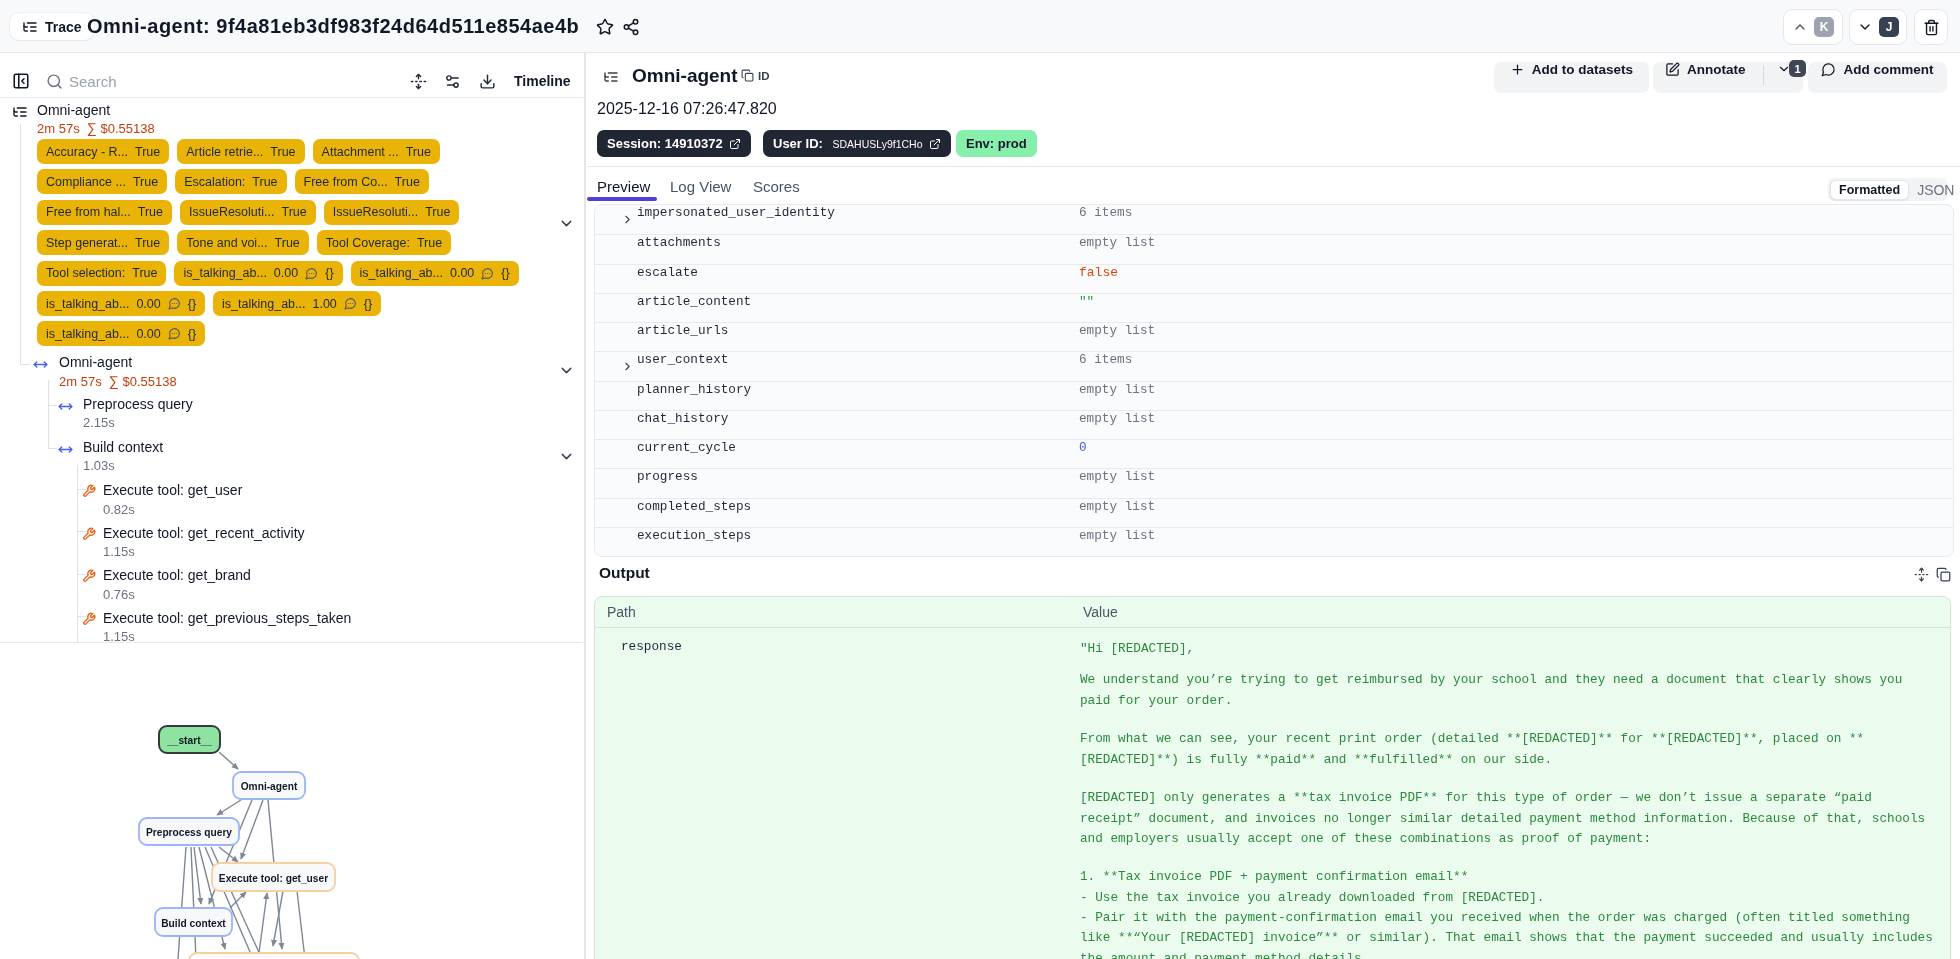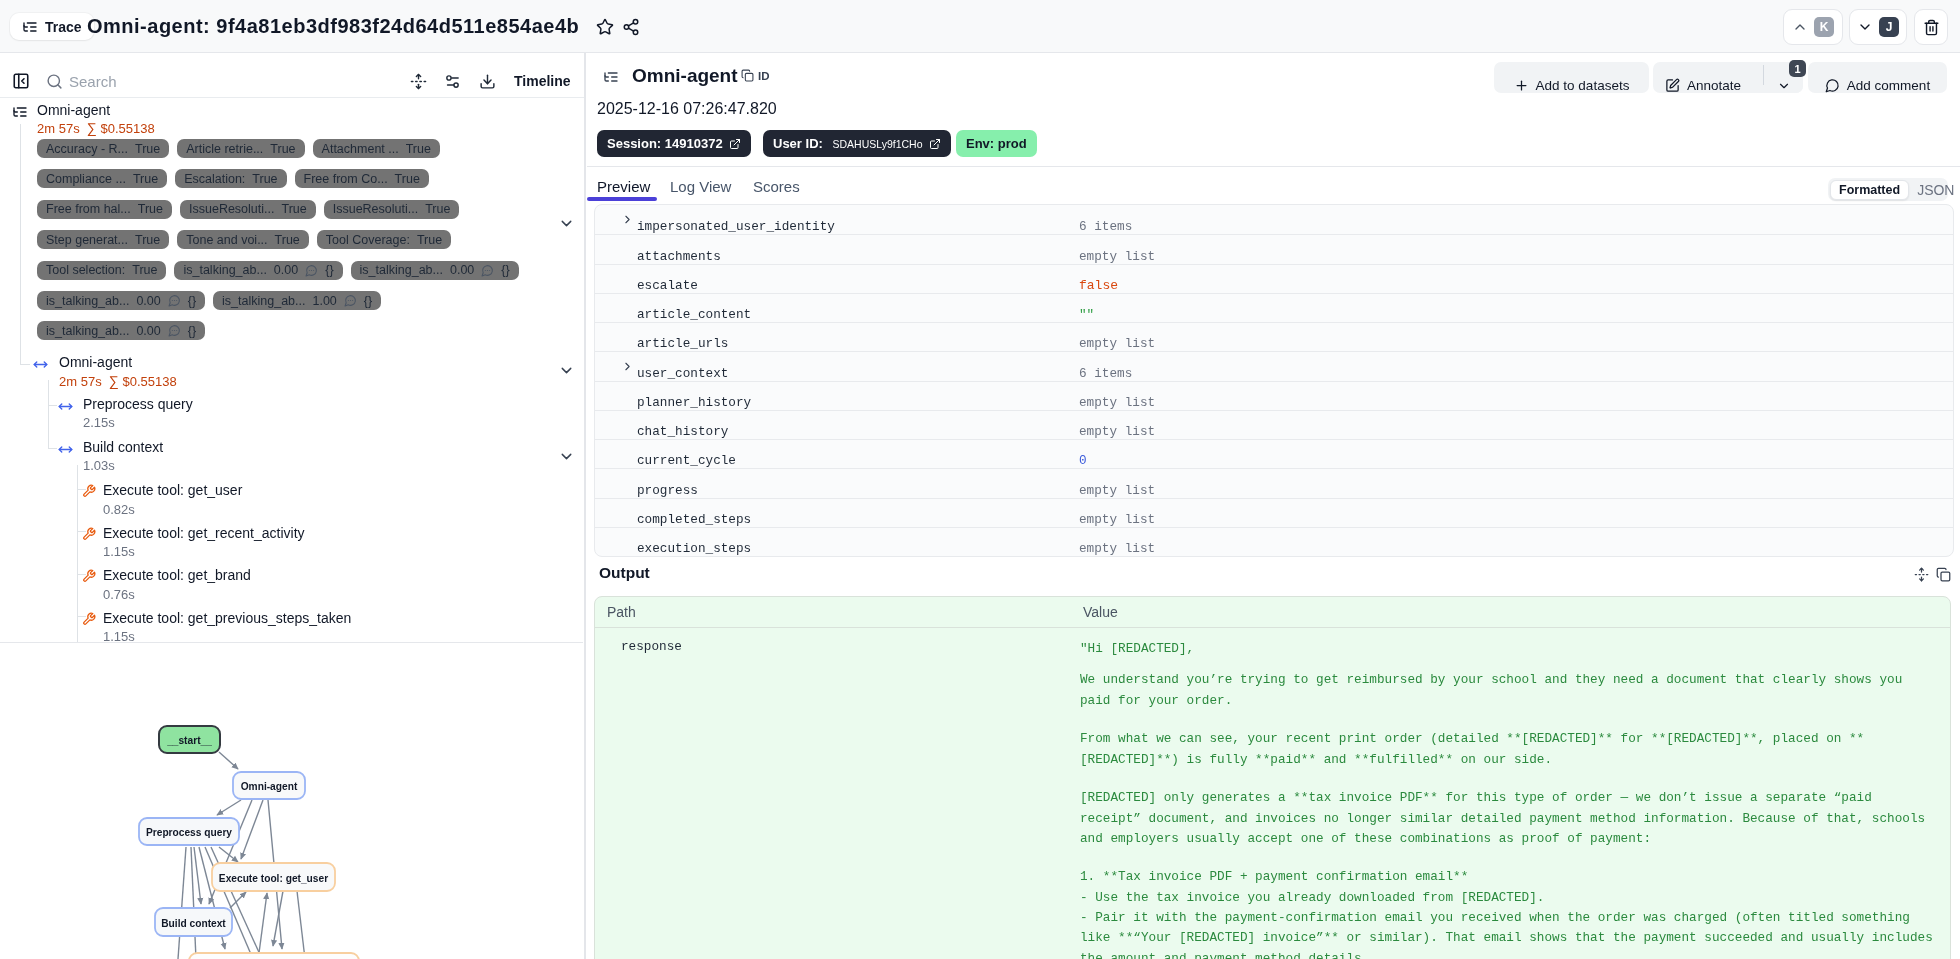--- a/index.html
+++ b/index.html
@@ -12,33 +12,33 @@
 #ttitle{left:87px;top:0;height:53px;display:flex;align-items:center;font-weight:700;font-size:20px;letter-spacing:0.5px}
 .tbtn{background:#fff;border:1px solid #e5e7eb;border-radius:9px;display:flex;align-items:center;justify-content:center;gap:6px}
 .kbd{width:20px;height:20px;border-radius:5px;color:#fff;font-size:12px;font-weight:700;display:flex;align-items:center;justify-content:center}
 
 #lpanel{left:0;top:53px;width:586px;height:906px;background:#fff;border-right:2px solid #e4e6ea}
 #ltoolbar{left:0;top:0;width:584px;height:45px;border-bottom:1px solid #e9ecef}
 .gline{background:#dee2e6}
 .lbl{font-size:14px;color:#111827;white-space:nowrap}
 .dur{font-size:13px;color:#6b7280;white-space:nowrap}
 .red{font-size:13px;color:#c2410c;white-space:nowrap}
-.badge{display:inline-flex;align-items:center;height:19px;background:#737373;border-radius:7px;padding:0 9px;font-size:12.5px;color:#1f2937;white-space:nowrap;gap:7px}
+.badge{display:inline-flex;align-items:center;height:25px;background:#eab308;border-radius:7px;padding:0 9px;font-size:12.5px;color:#1f2937;white-space:nowrap;gap:7px}
 .brow{position:absolute;left:37px;display:flex;gap:8px}
 
 #rpanel{left:587px;top:53px;width:1373px;height:906px;background:#fff}
 .pill{height:27px;border-radius:7px;display:inline-flex;align-items:center;padding:0 10px;font-size:13px;font-weight:700;gap:6px;white-space:nowrap}
 .pill.dark{background:#212633;color:#fff}
 .pill.lite{background:#86efac;color:#111827}
-.gbtn{height:31px;border-radius:7px;background:#f1f3f5;display:inline-flex;align-items:flex-end;justify-content:center;gap:7px;font-size:13.5px;font-weight:400;color:#111827;white-space:nowrap}
+.gbtn{height:31px;border-radius:7px;background:#f1f3f5;display:inline-flex;align-items:flex-start;justify-content:center;gap:7px;font-size:13.5px;font-weight:700;color:#111827;white-space:nowrap}
 .tab{font-size:15px;color:#475569;white-space:nowrap}
 .tab.on{color:#0f172a;font-weight:500}
 
 #iotable{left:7px;top:151px;width:1360px;border:1px solid #e8eaed;border-radius:8px;background:#fafbfc;overflow:hidden}
-.iorow{height:29.25px;display:flex;align-items:flex-end;border-top:1px solid #e8eaed;font-size:12.7px}
+.iorow{height:29.25px;display:flex;align-items:flex-start;border-top:1px solid #e8eaed;font-size:12.7px}
 .iorow:first-child{border-top:none}
 .iokey{margin-left:42px;color:#1f2937}
 .ioval{position:absolute;left:484px;color:#6b7280}
 .it{color:#6b7280}
 .ioval.red{color:#d9480f}
 .ioval.grn{color:#2f9e44}
 .ioval.blu{color:#3b5bdb}
 
 #outtable{left:7px;top:543px;width:1357px;height:372px;border:1px solid #d9e2da;border-radius:8px;background:#ebfbee;overflow:hidden}
 .grn{color:#2b8a3e}

